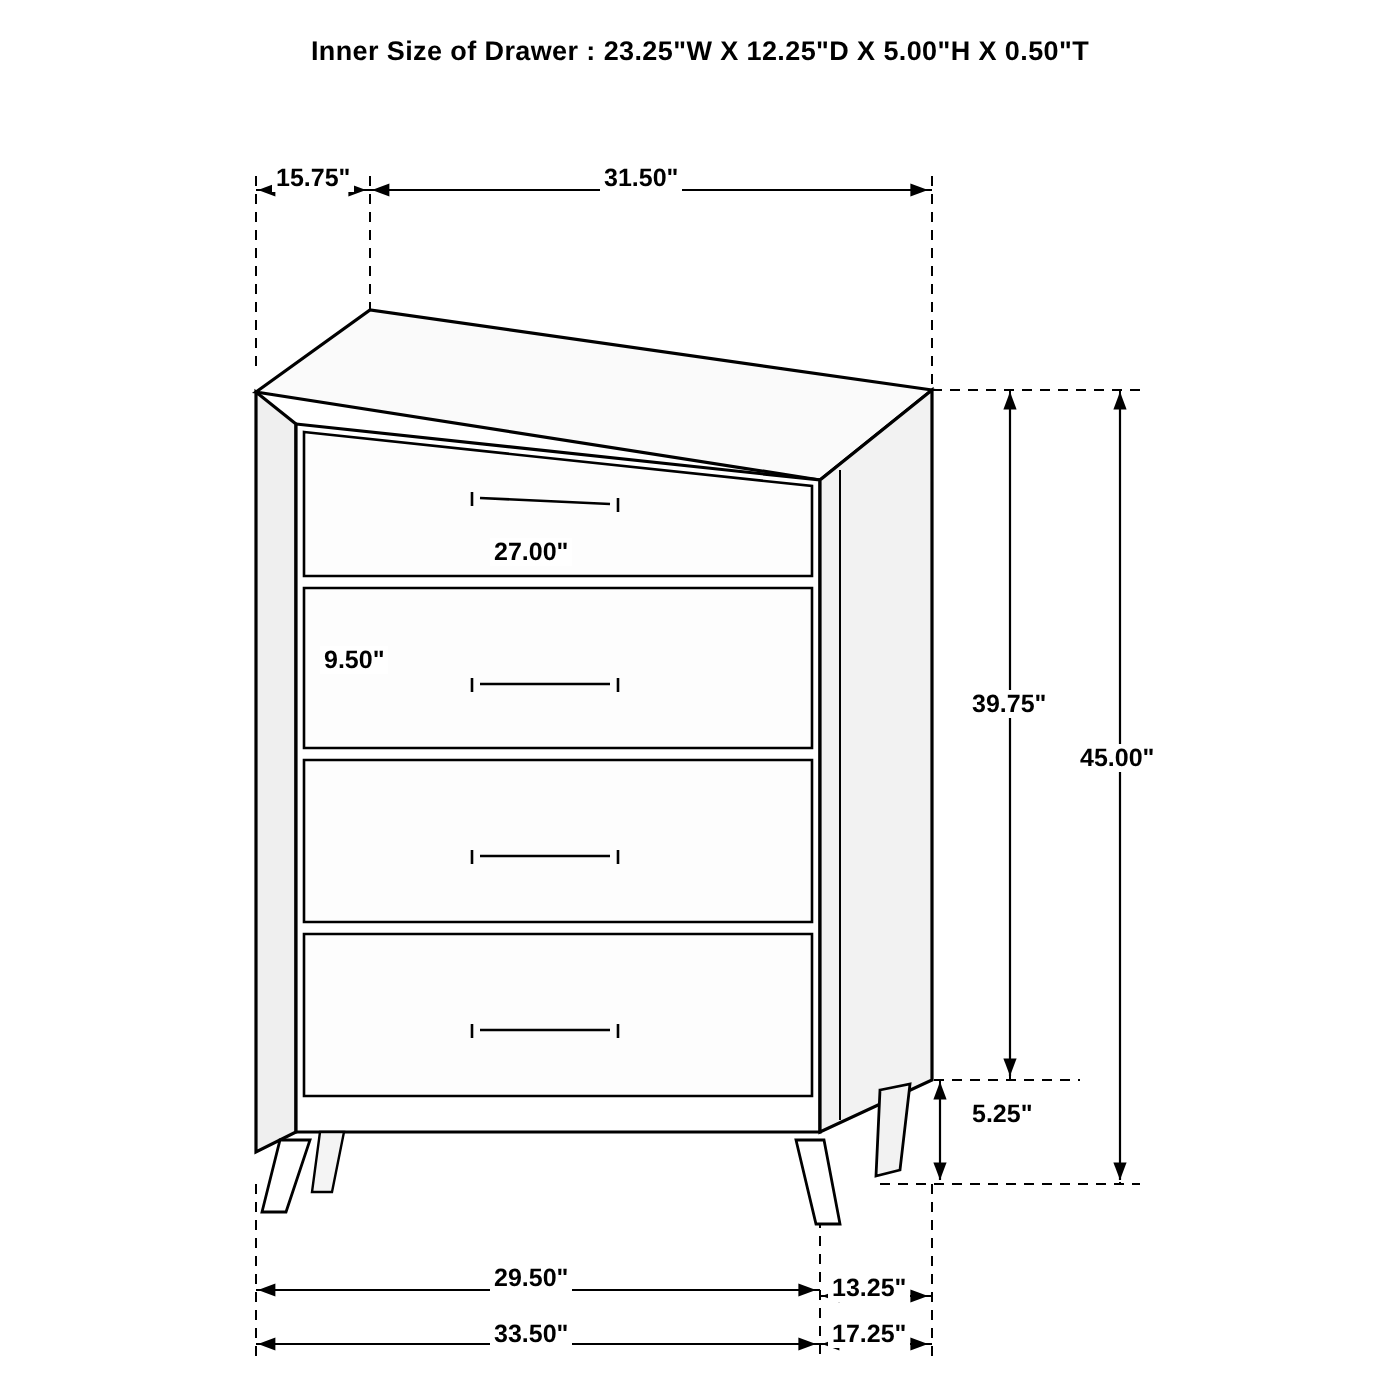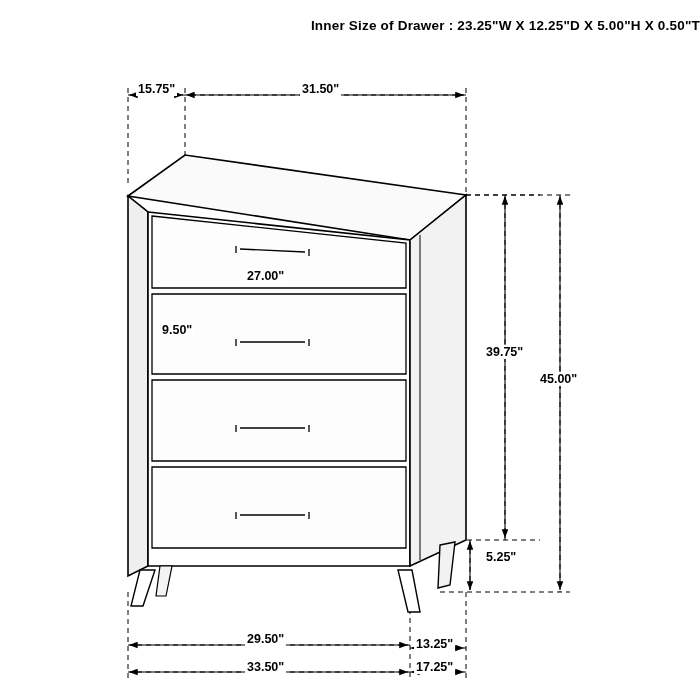--- a/index.html
+++ b/index.html
@@ -17,21 +17,21 @@
   #stage {
     position: relative;
     width: 700px;
     height: 700px;
   }
   .title {
     position: absolute;
     top: 18px;
     left: 0;
     width: 700px;
-    text-align: right;
+    text-align: center;
     font-size: 13.5px;
     font-weight: bold;
     letter-spacing: 0.2px;
   }
   .dim {
     position: absolute;
     font-size: 12.5px;
     font-weight: bold;
     background: #ffffff;
     padding: 0 2px;

